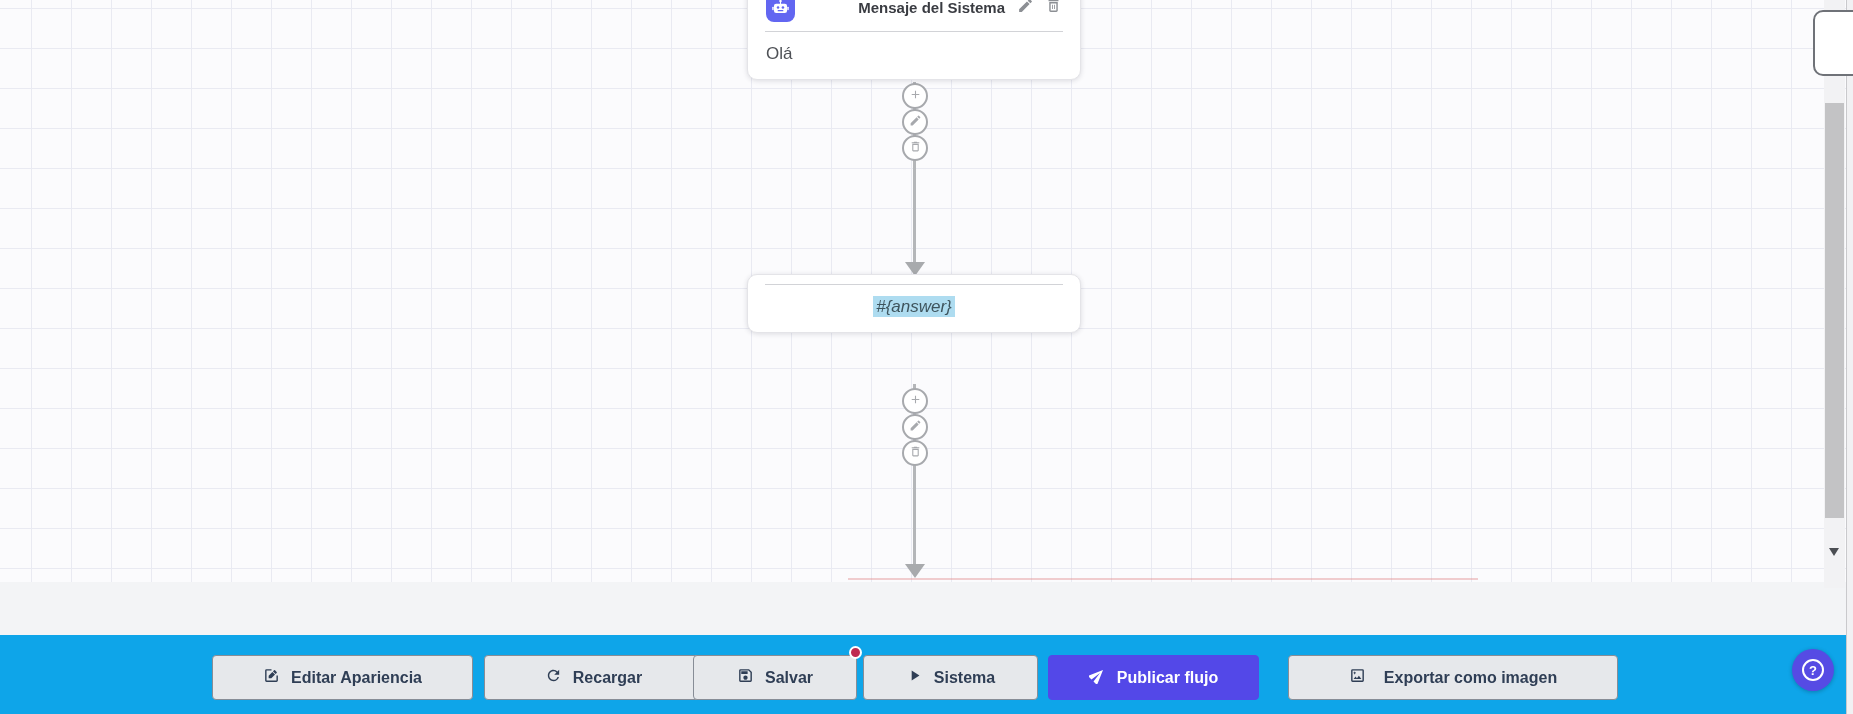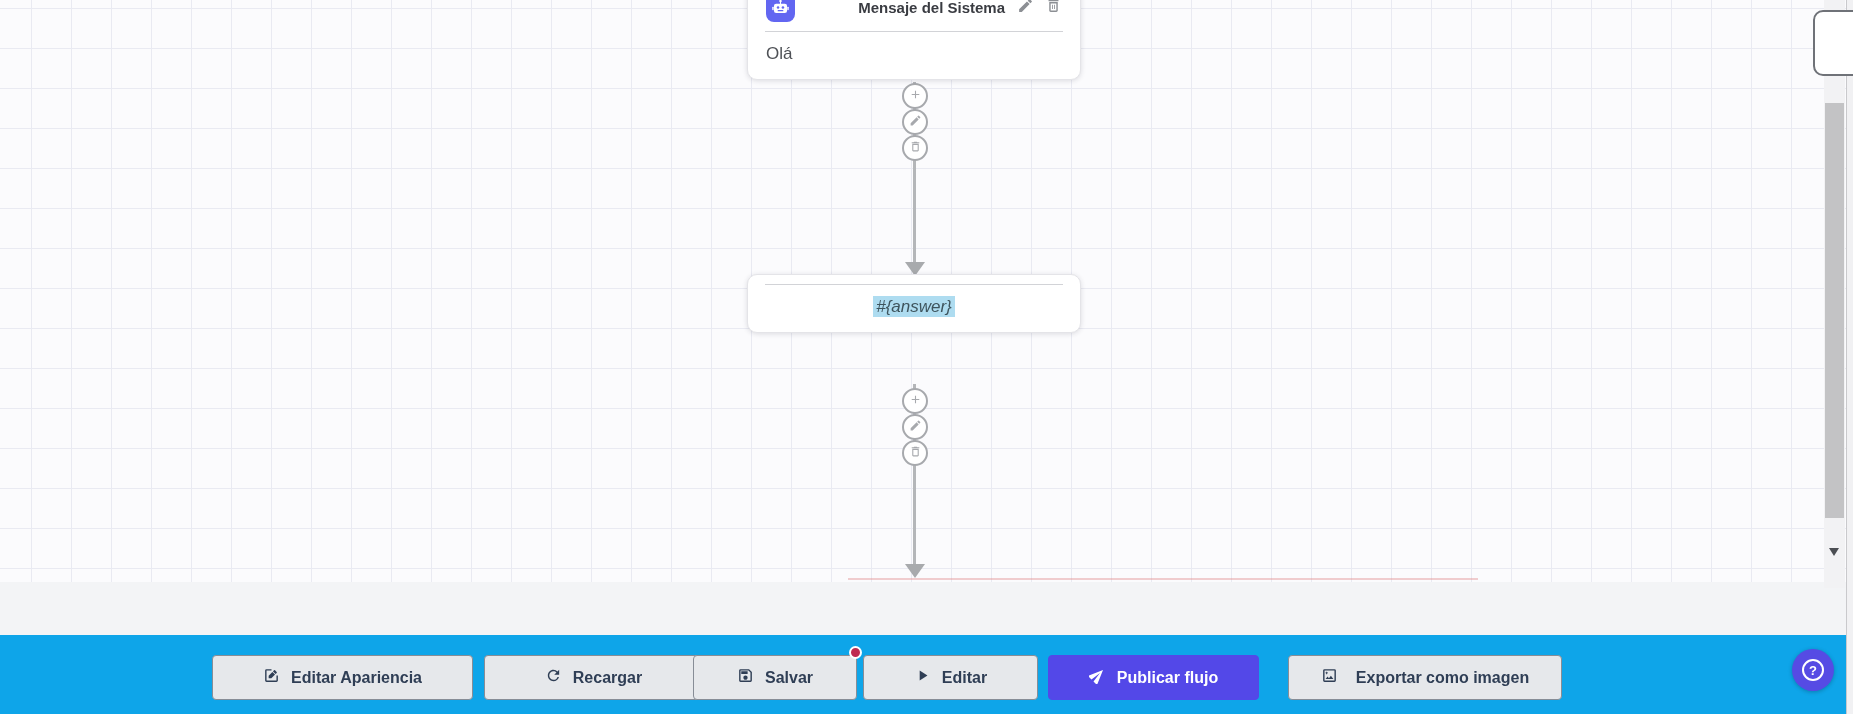--- a/index.html
+++ b/index.html
@@ -184,31 +184,31 @@
             <path d="M17 3H5a2 2 0 0 0-2 2v14a2 2 0 0 0 2 2h14a2 2 0 0 0 2-2V7l-4-4zm2 16H5V5h11.17L19 7.83V19zM12 12c-1.66 0-3 1.34-3 3s1.34 3 3 3 3-1.34 3-3-1.34-3-3-3zM6 6h9v4H6V6z"></path>
           </svg></span>
       <span>Salvar</span>
       <span class="badge-dot"></span>
     </button>
 
     <button class="btn" style="left:863px; width:175px;">
       <span><svg viewBox="0 0 24 24">
             <path d="M8 5v14l11-7z"></path>
           </svg></span>
-      <span>Editar</span>
+      <span>Sistema</span>
     </button>
 
     <button class="btn primary" style="left:1048px; width:211px;">
       <span><svg viewBox="0 0 24 24">
             <path transform="rotate(-45 12 12)" d="M2.01 21 23 12 2.01 3 2 10l15 2-15 2z"></path>
           </svg></span>
       <span>Publicar flujo</span>
     </button>
 
-    <button class="btn" style="left:1288px; width:274px;gap:18px;">
+    <button class="btn" style="left:1288px; width:330px;gap:18px;">
       <span><svg viewBox="0 0 24 24">
             <path d="M19 3H5a2 2 0 0 0-2 2v14a2 2 0 0 0 2 2h14a2 2 0 0 0 2-2V5a2 2 0 0 0-2-2zm0 16H5V5h14v14zM13.96 12.29l-2.75 3.54-1.96-2.36L6.5 17h11l-3.54-4.71zM8.5 9.5 10 8l-1.5-.5L8 6l-.5 1.5L6 8l1.5 1.5L8 11l.5-1.5z"></path>
           </svg></span>
       <span>Exportar como imagen</span>
     </button>
   </div>
 
   <div class="help-fab">
     <div class="help-ring">?</div>
   </div>

